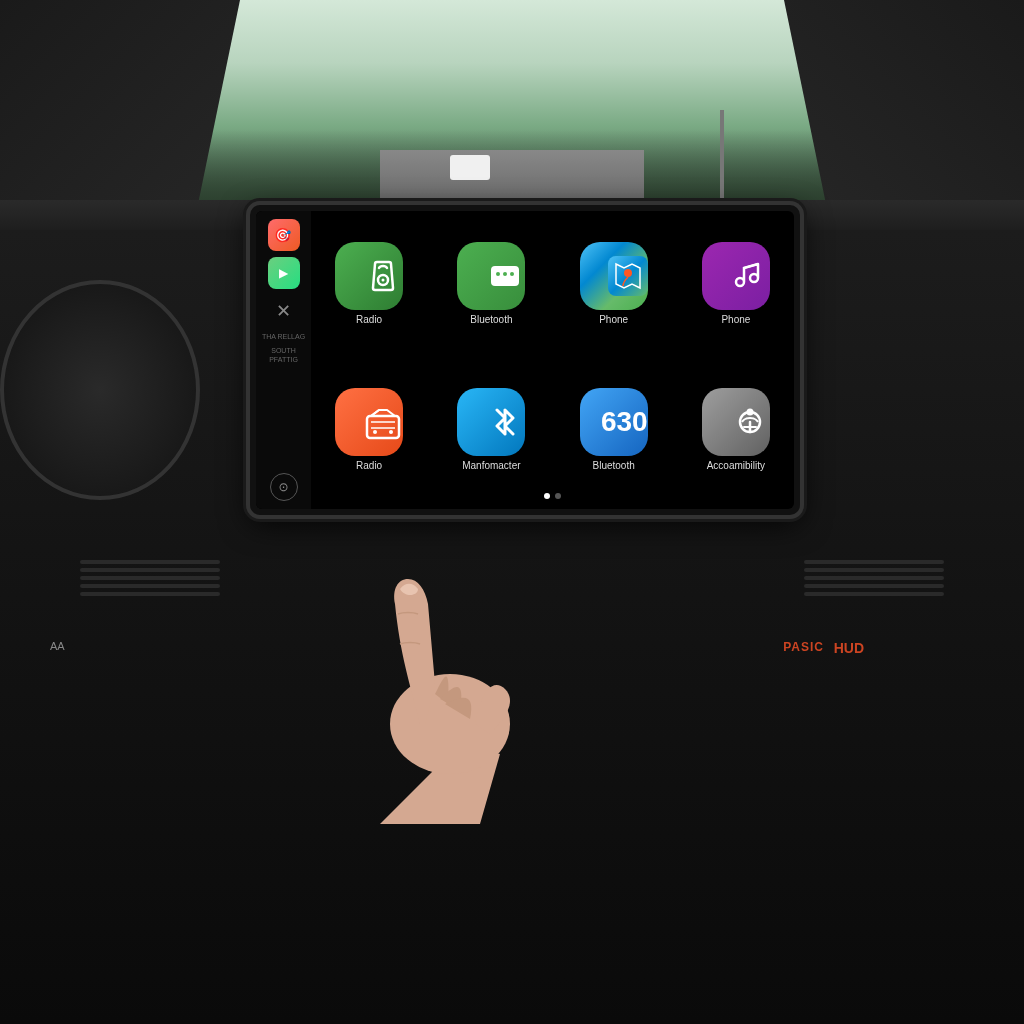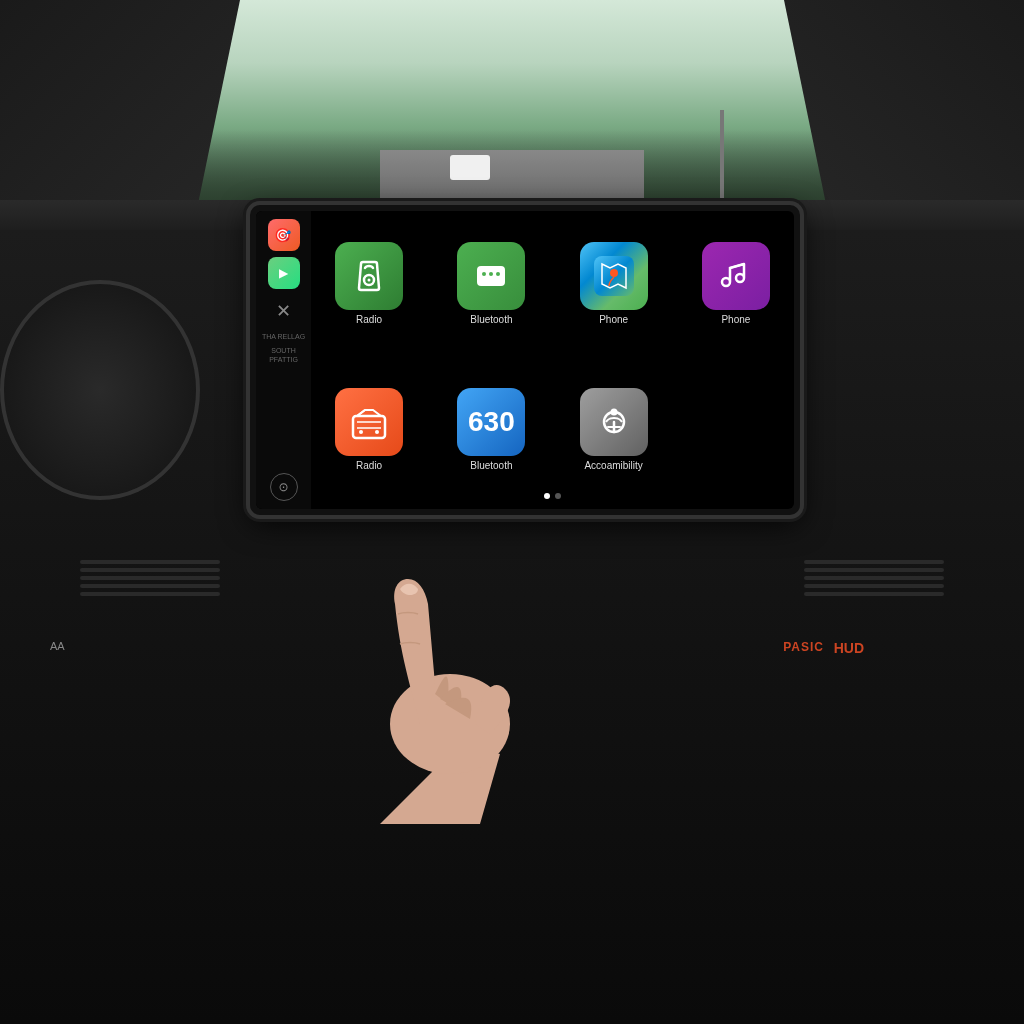--- a/index.html
+++ b/index.html
@@ -112,24 +112,24 @@
       flex-direction: column;
       align-items: center;
       justify-content: center;
       gap: 4px;
       cursor: pointer;
     }
 
     .app-icon {
       width: 68px;
       height: 68px;
-      border-radius: 14px;
-      display: flex;
-      align-items: center;
-      justify-content: center;
+      border-radius: 20px;
+      display: flex;
+      align-items: center;
+      justify-content: flex-end;
       position: relative;
       overflow: hidden;
     }
 
     
     .icon-radio {
       background: linear-gradient(135deg, #4CAF50, #2e7d32);
     }
     .icon-bluetooth-phone {
       background: linear-gradient(135deg, #4CAF50, #388e3c);
@@ -350,20 +350,29 @@
                 <path d="M8,14 L16,8 L24,8 L32,14" fill="none" stroke="white" stroke-width="2"></path>
                 <path d="M8,14 L16,8" stroke="white" stroke-width="2"></path>
                 <path d="M16,14 L24,14 M8,20 L32,20 M8,26 L32,26" fill="none" stroke="white" stroke-width="1.5"></path>
                 <circle cx="12" cy="30" r="2" fill="white"></circle>
                 <circle cx="28" cy="30" r="2" fill="white"></circle>
               </svg>
             </div>
             <span class="app-label">Radio</span>
           </div>
 
+          <div class="app-item">
+            <div class="app-icon icon-bt-main">
+              <svg viewBox="0 0 40 40" fill="white">
+
+                <path d="M20,8 L20,32 M20,8 L28,16 L20,24 L28,32 M20,32 L12,24 L20,16 L12,8" fill="none" stroke="white" stroke-width="3" stroke-linecap="round" stroke-linejoin="round"></path>
+              </svg>
+            </div>
+            <span class="app-label">Manfomacter</span>
+          </div>
 
           <div class="app-item">
             <div class="app-icon icon-630">
               <span class="number-text">630</span>
             </div>
             <span class="app-label">Bluetooth</span>
           </div>
 
           <div class="app-item">
             <div class="app-icon icon-accessibility">

